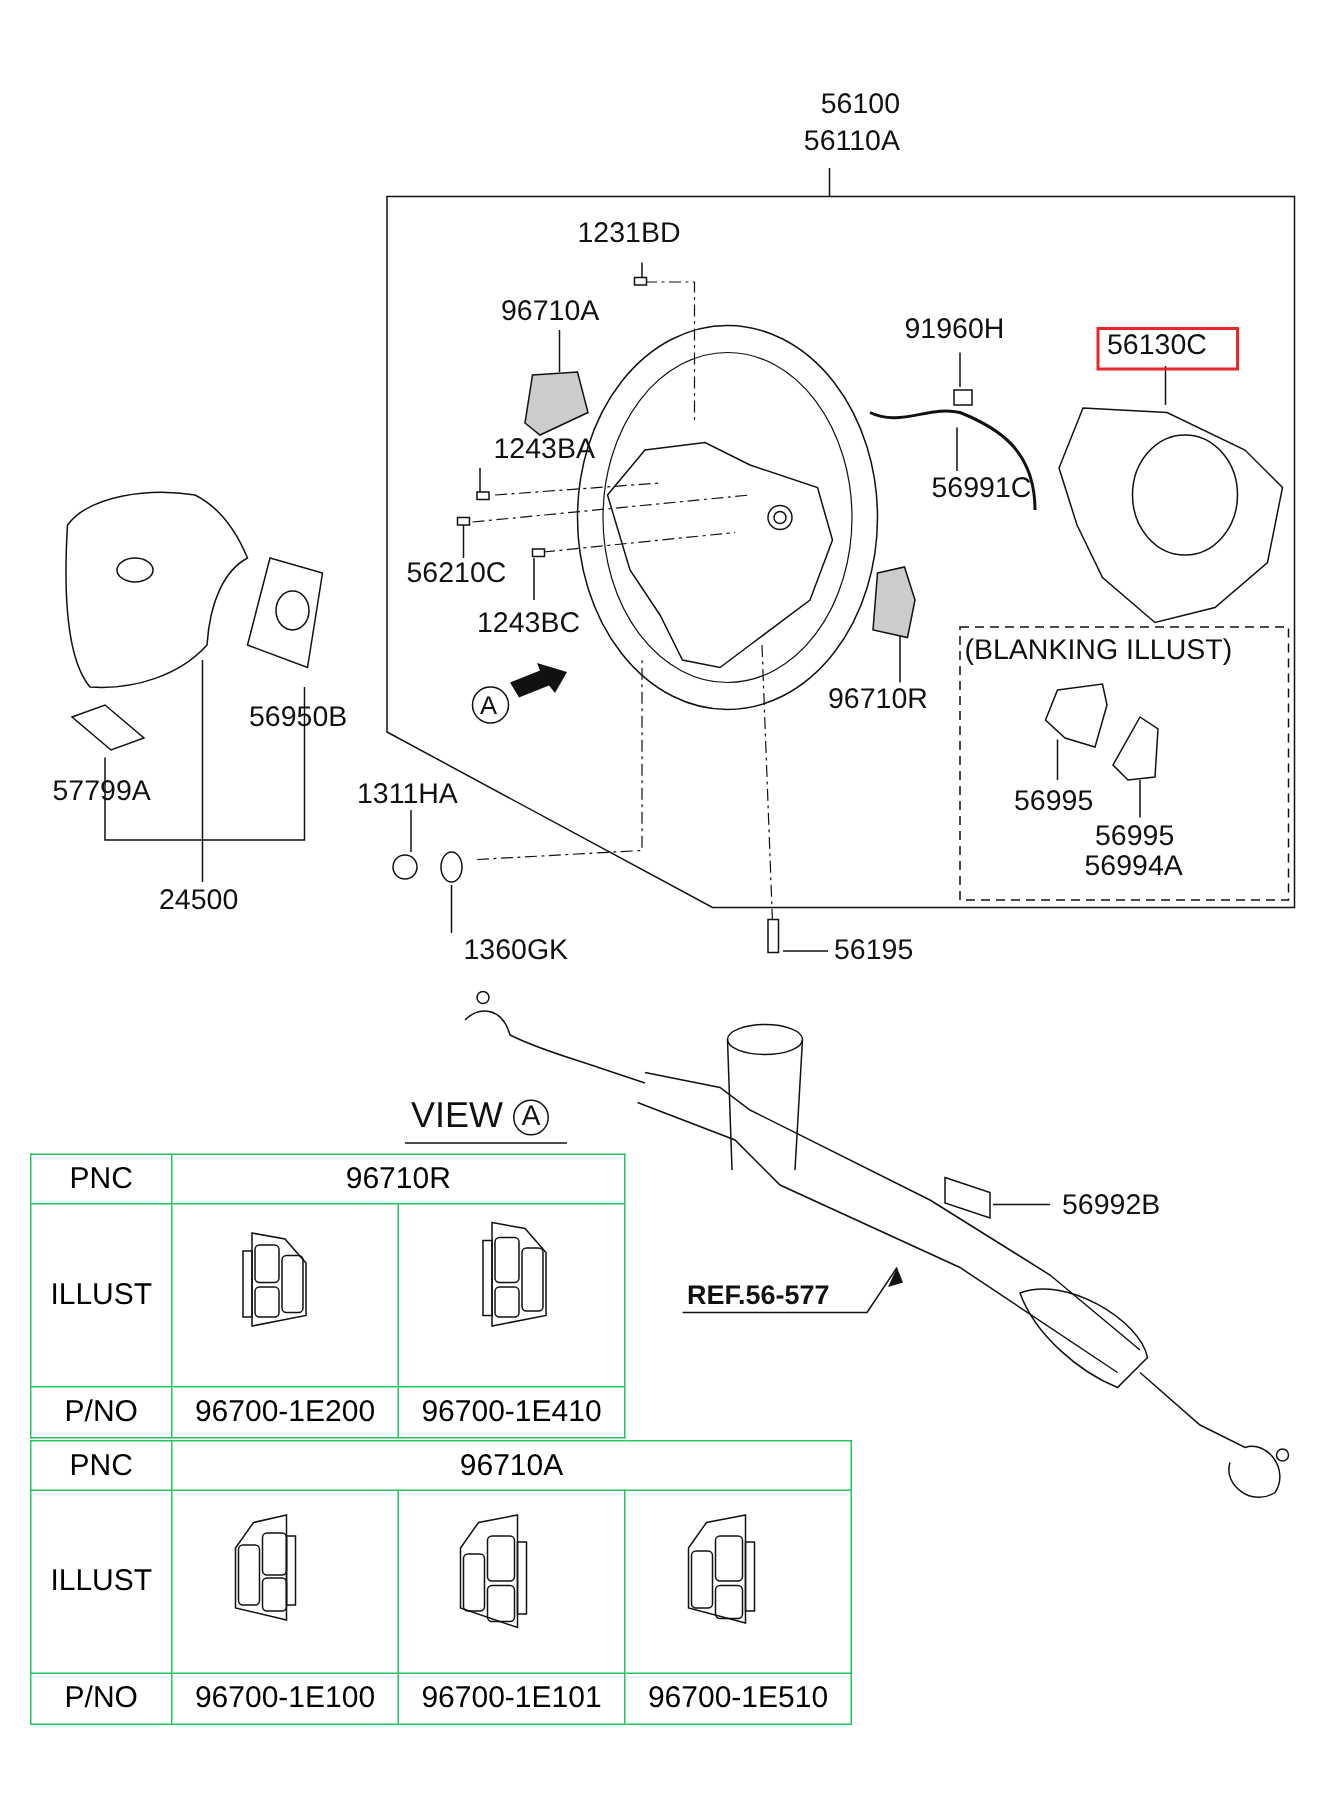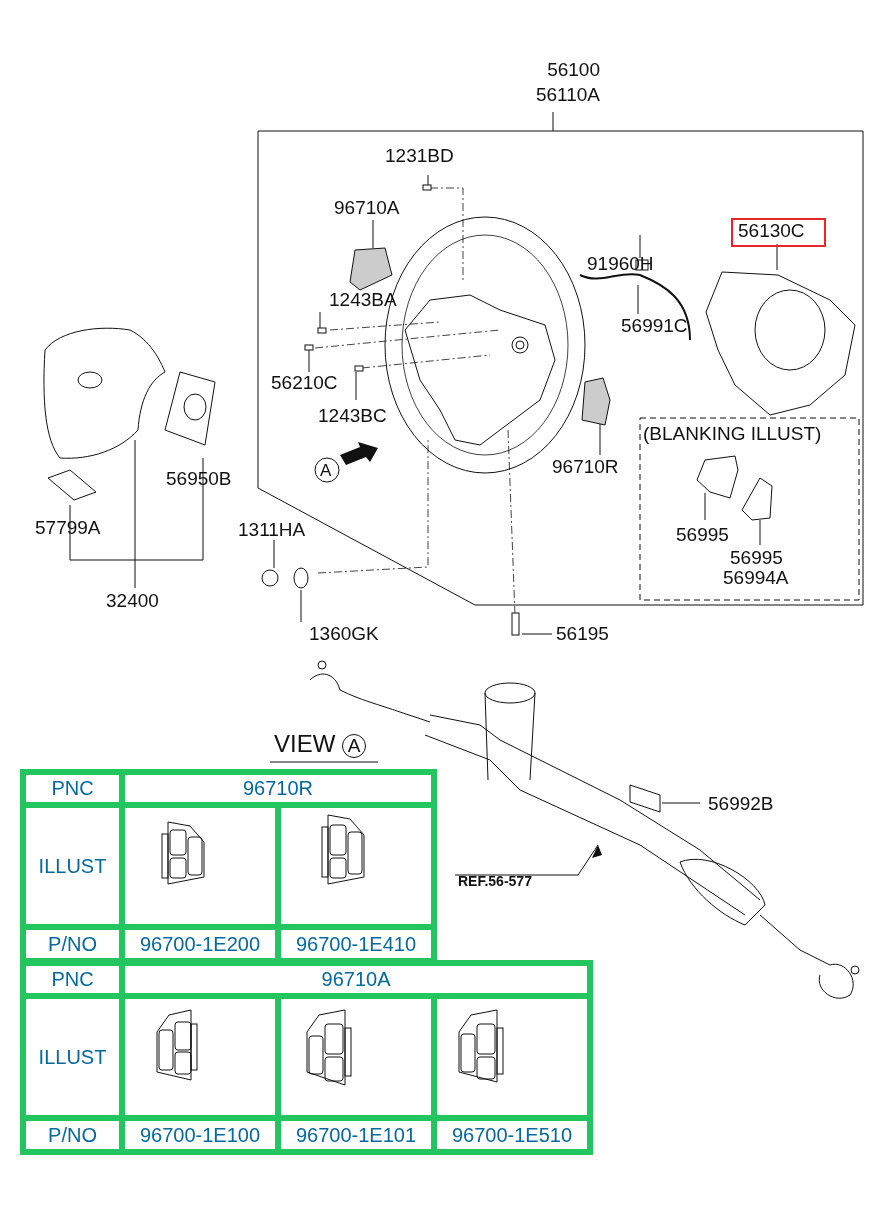--- a/index.html
+++ b/index.html
@@ -3,22 +3,22 @@
 <meta charset="utf-8">
 <style>
   html, body { margin:0; padding:0; background:#ffffff; }
   body { width:886px; height:1211px; position:relative; overflow:hidden;
          font-family:"Liberation Sans", sans-serif; color:#111; }
   .lbl { position:absolute; font-size:19px; line-height:20px; white-space:nowrap; color:#111; }
   .lbl.c { text-align:right; }
   svg.art { position:absolute; left:0; top:0; }
   .hl-box { position:absolute; border:2px solid #e8262c; }
   table.spec { position:absolute; border-collapse:collapse; font-size:20px; }
-  table.spec td { border:6px solid #22c55e; text-align:center; padding:0; color:#0369a1; }
-  .ref { position:absolute; font-size:14px; font-weight:bold;margin-top:20px; }
+  table.spec td { border:1px solid #22c55e; text-align:center; padding:0; color:#000000; }
+  .ref { position:absolute; font-size:18px; font-weight:bold; }
   .view { position:absolute; font-size:24px; }
   .circ { display:inline-block; width:22px; height:22px; border:1.5px solid #111; border-radius:50%;
           text-align:center; line-height:22px; font-size:19px; vertical-align:middle; }
 </style>
 </head>
 <body>
 
 <svg class="art" width="886" height="1211" viewBox="0 0 886 1211">
 
   <polyline points="553,112 553,131 863,131 863,605 475,605 258,488 258,131 553,131" fill="none" stroke="#111" stroke-width="1"></polyline>
@@ -155,32 +155,32 @@
   </g>
 </svg>
 
 <div class="lbl c" style="left:500px;top:60px;width:100px;">56100</div>
 <div class="lbl c" style="left:500px;top:85px;width:100px;">56110A</div>
 <div class="lbl" style="left:385px;top:146px;">1231BD</div>
 <div class="lbl" style="left:334px;top:198px;">96710A</div>
 <div class="lbl" style="left:281px;top:290px;margin-left:48px;">1243BA</div>
 <div class="lbl" style="left:271px;top:373px;">56210C</div>
 <div class="lbl" style="left:318px;top:406px;">1243BC</div>
-<div class="lbl" style="left:587px;top:210px;margin-top:44px;">91960H</div>
+<div class="lbl" style="left:603px;top:210px;">91960H</div>
 <div class="lbl" style="left:621px;top:316px;">56991C</div>
 <div class="hl-box" style="left:731px;top:218px;width:91px;height:25px;"></div>
 <div class="lbl" style="left:738px;top:221px;">56130C</div>
 <div class="lbl" style="left:552px;top:457px;">96710R</div>
 <div class="lbl" style="left:643px;top:424px;">(BLANKING ILLUST)</div>
 <div class="lbl" style="left:676px;top:525px;">56995</div>
 <div class="lbl" style="left:730px;top:548px;">56995</div>
 <div class="lbl" style="left:723px;top:568px;text-align:right;">56994A</div>
 <div class="lbl" style="left:166px;top:469px;">56950B</div>
 <div class="lbl" style="left:35px;top:518px;">57799A</div>
-<div class="lbl" style="left:106px;top:591px;">32400</div>
+<div class="lbl" style="left:106px;top:591px;">24500</div>
 <div class="lbl" style="left:238px;top:520px;">1311HA</div>
 <div class="lbl" style="left:265px;top:624px;margin-left:44px;">1360GK</div>
 <div class="lbl" style="left:556px;top:624px;">56195</div>
 <div class="lbl" style="left:708px;top:794px;">56992B</div>
 <div class="lbl" style="left:320px;top:461px;font-size:17px;">A</div>
 <div class="ref" style="left:458px;top:853px;">REF.56-577</div>
 
 <div class="view" style="left:274px;top:730px;">
   <span>VIEW</span>
   <span class="circ">A</span>

